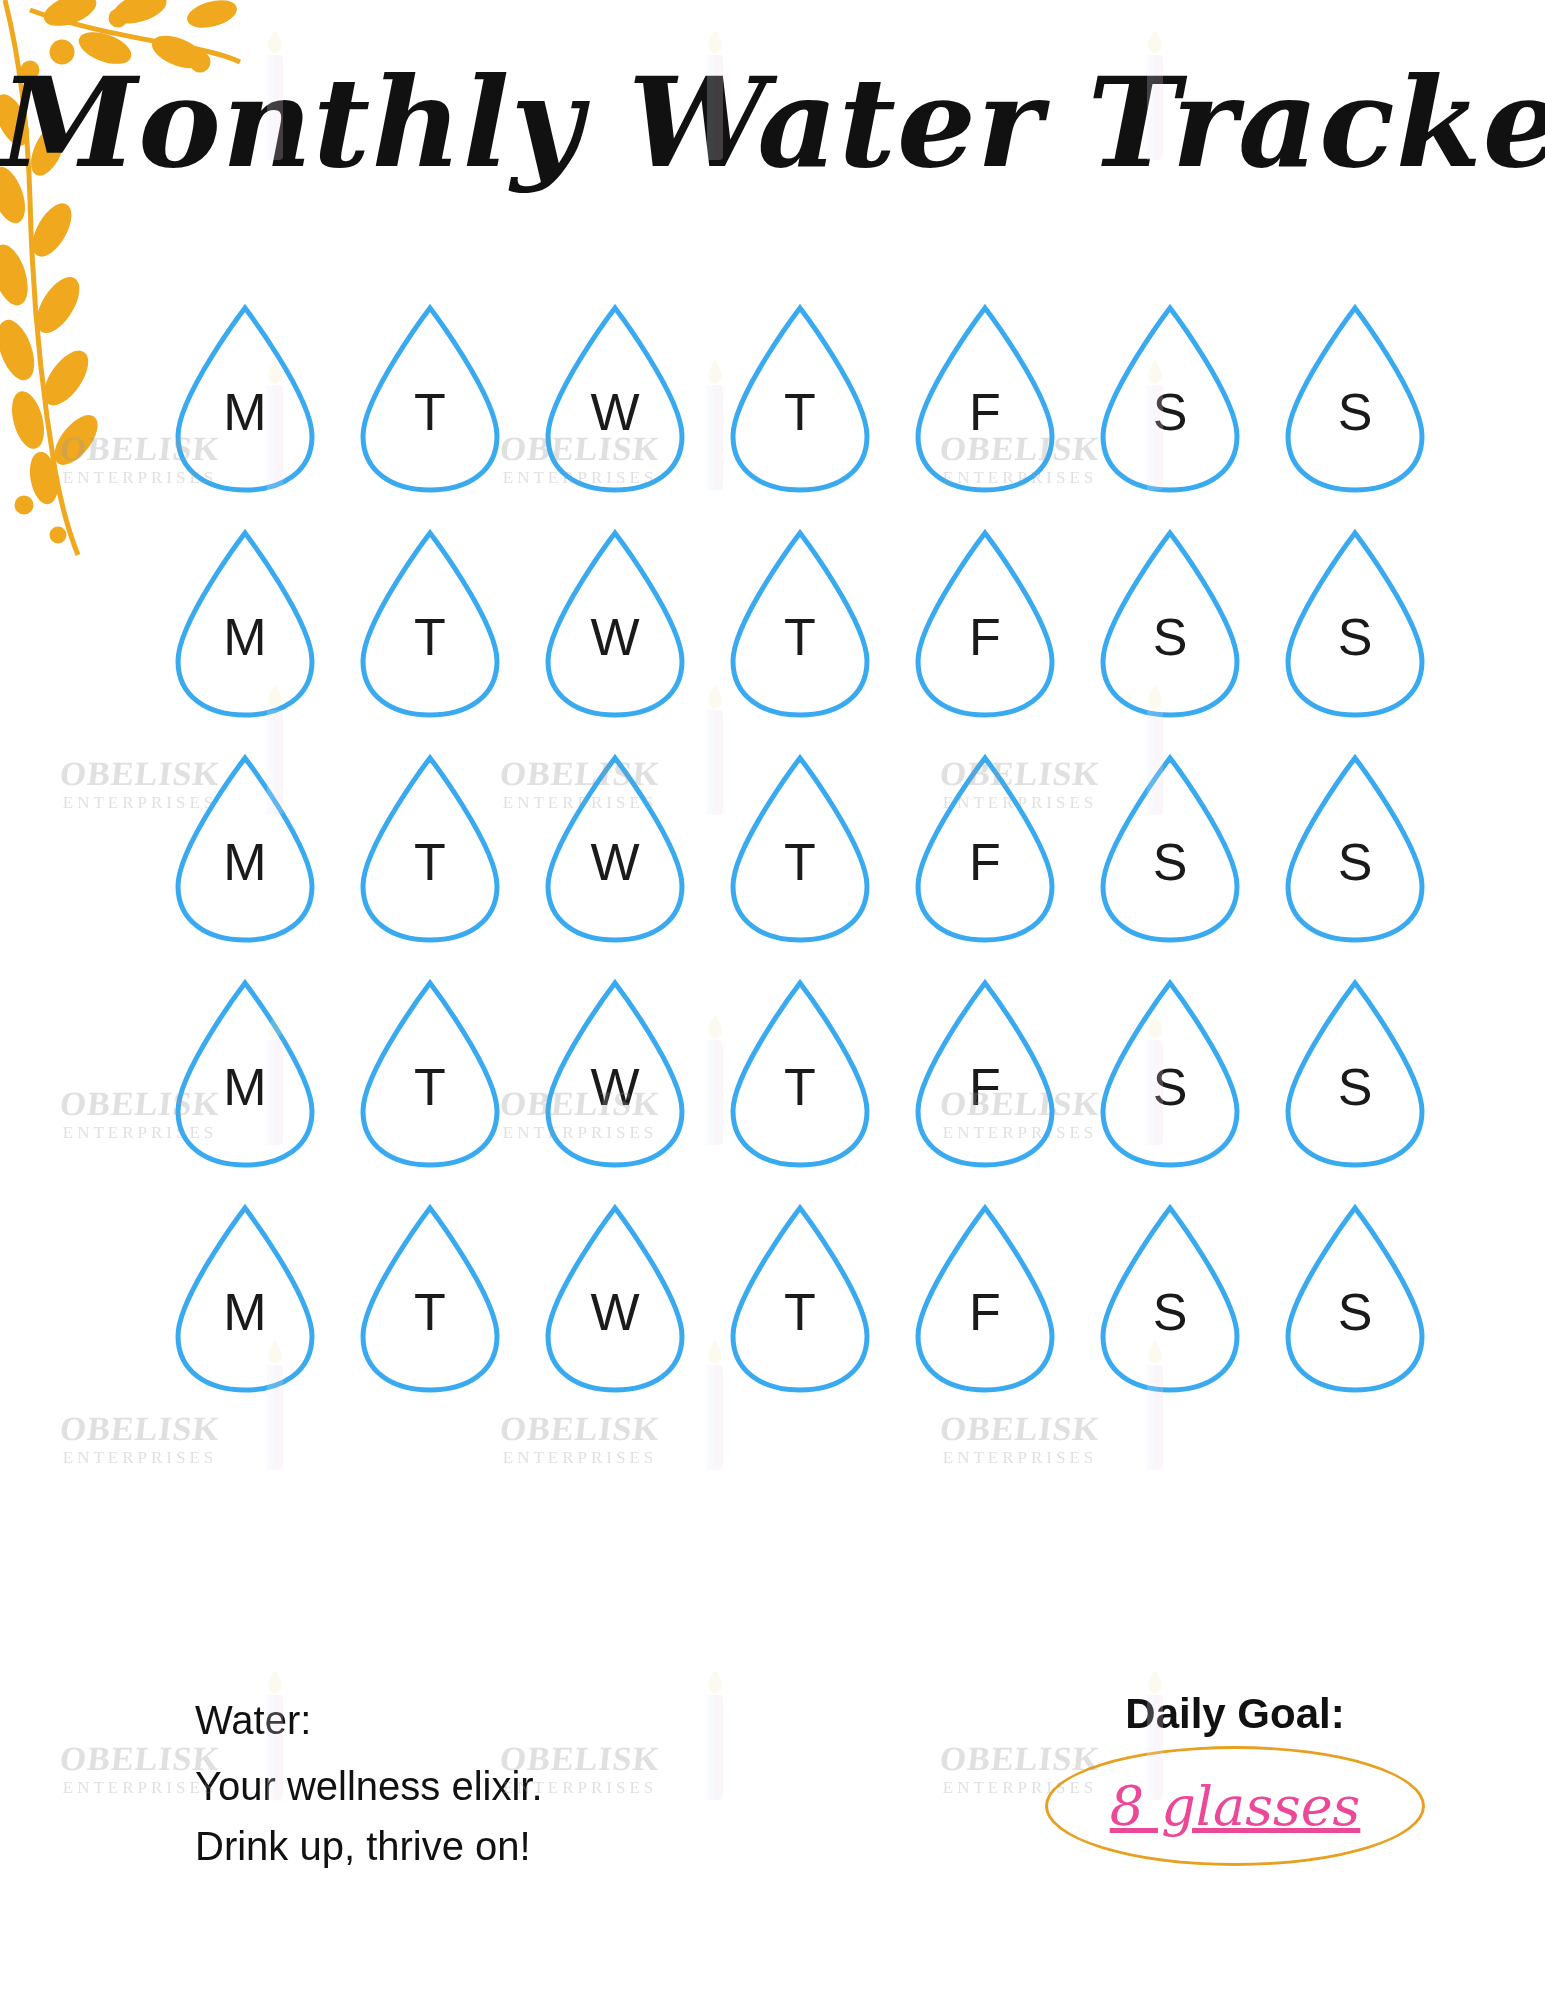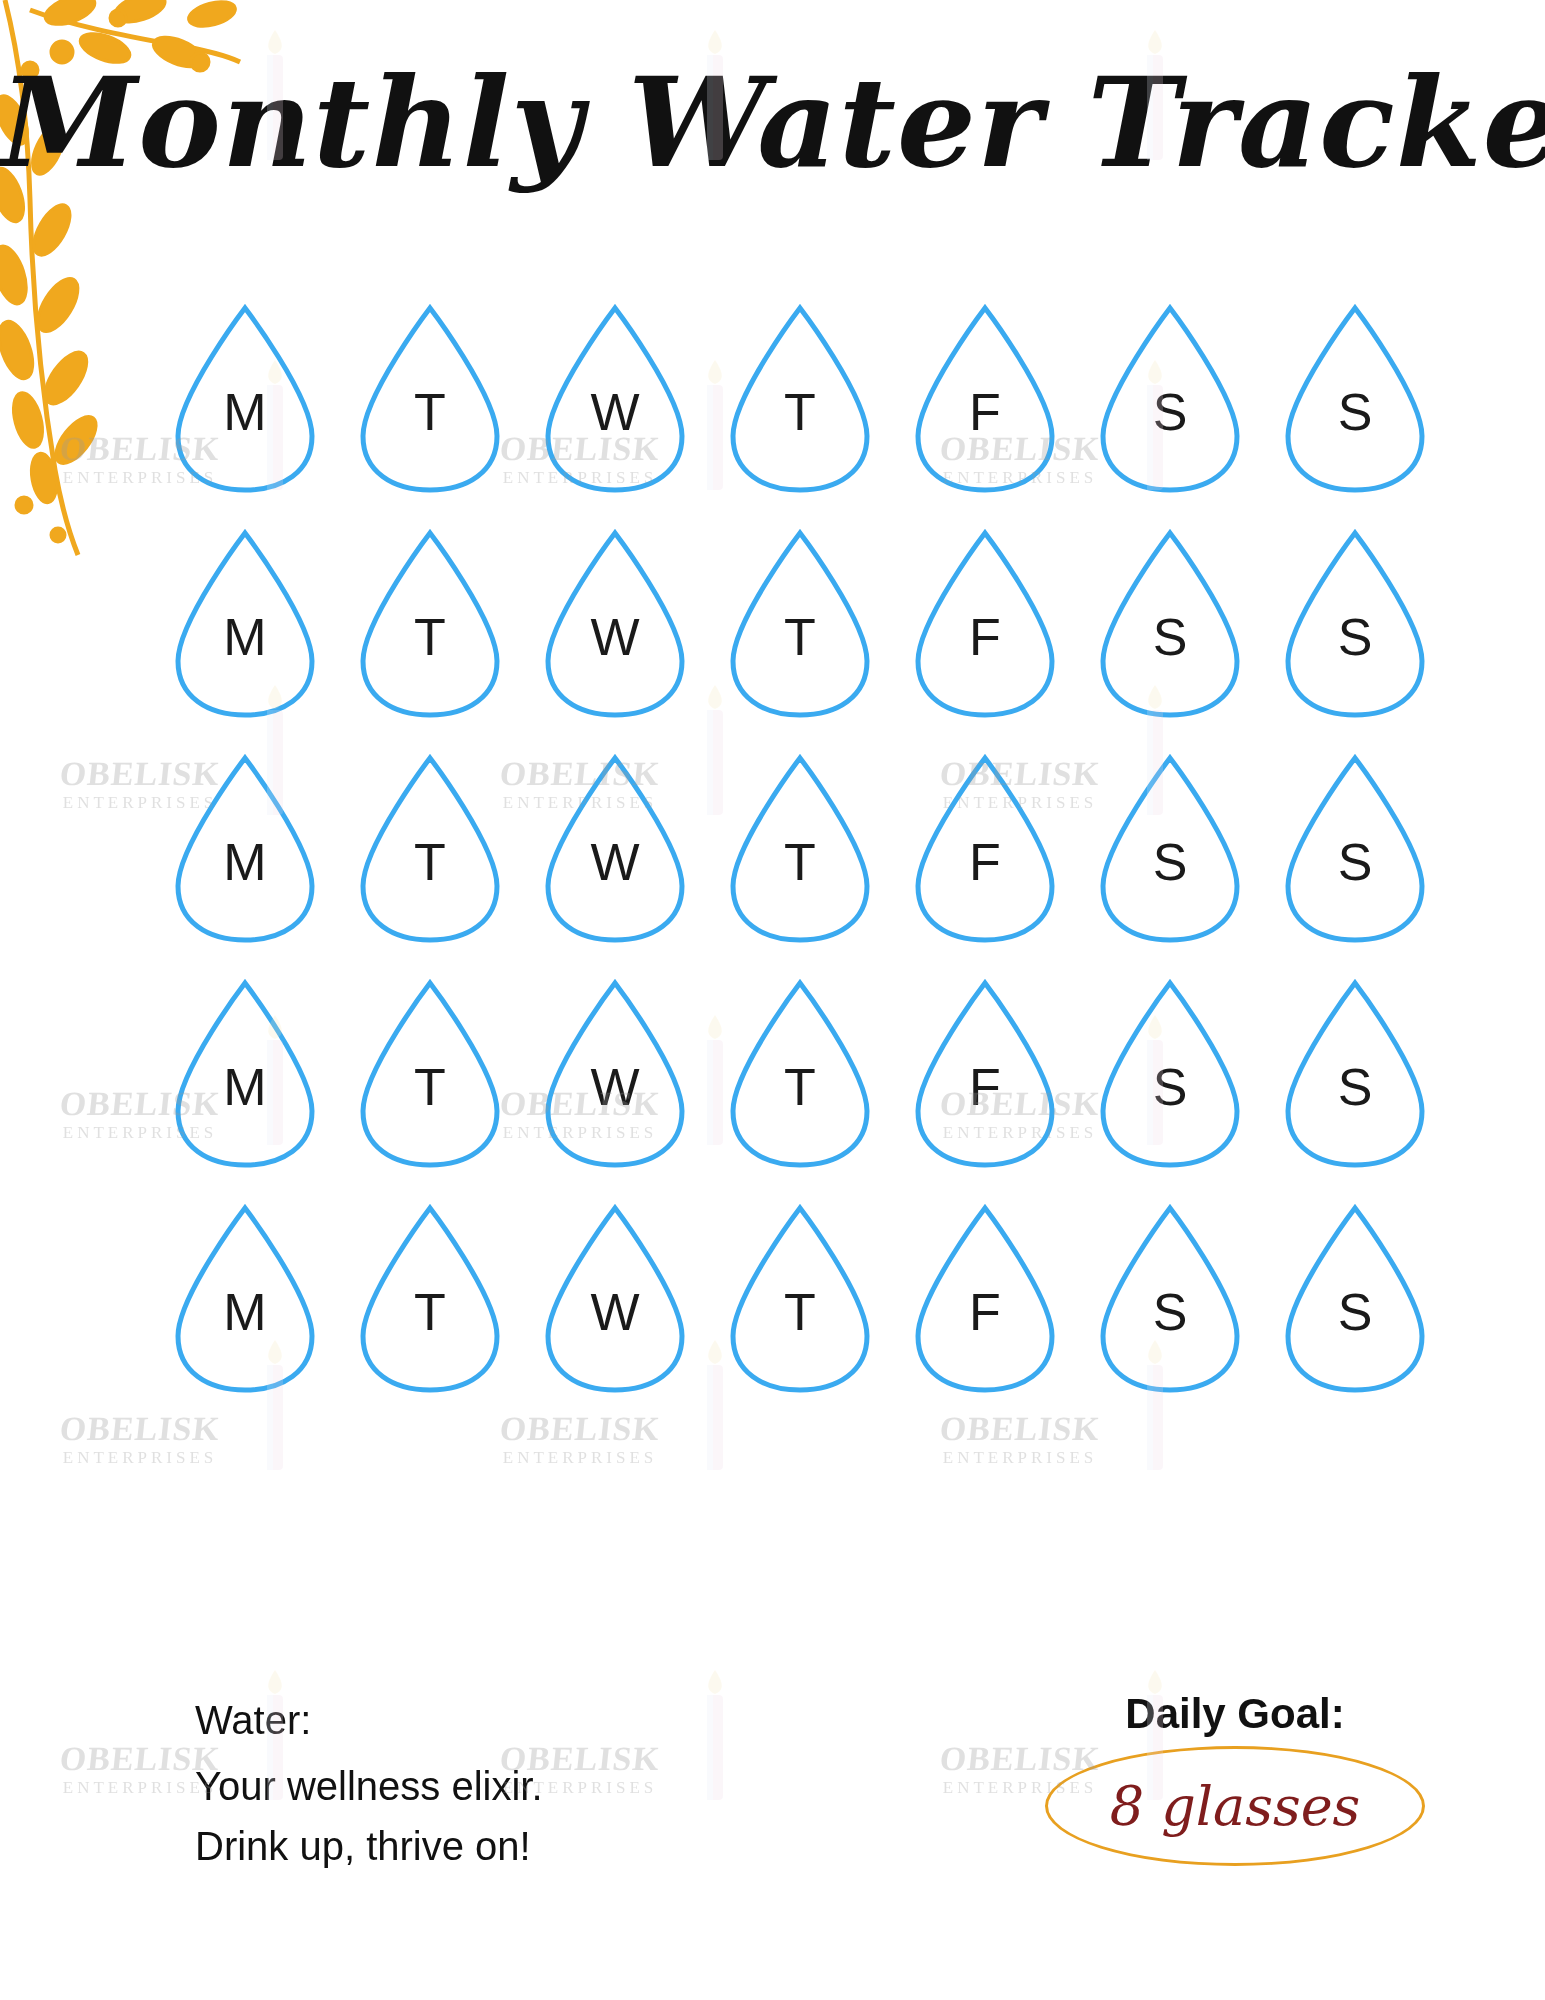--- a/index.html
+++ b/index.html
@@ -125,21 +125,22 @@
   }
   #goal-badge .goal-value {
     position: absolute;
     inset: 0;
     display: flex;
     align-items: center;
     justify-content: center;
     font-family: "DejaVu Serif", serif;
     font-style: italic;
     font-size: 54px;
-    color: #7f1d1d;
+    color: #ec4899;
+    text-decoration: underline;
   }
 
   
   .wm {
     position: absolute;
     pointer-events: none;
     opacity: 0.30;
     text-align: center;
     font-family: "Liberation Serif", serif;
     color: #9a9a9a;

